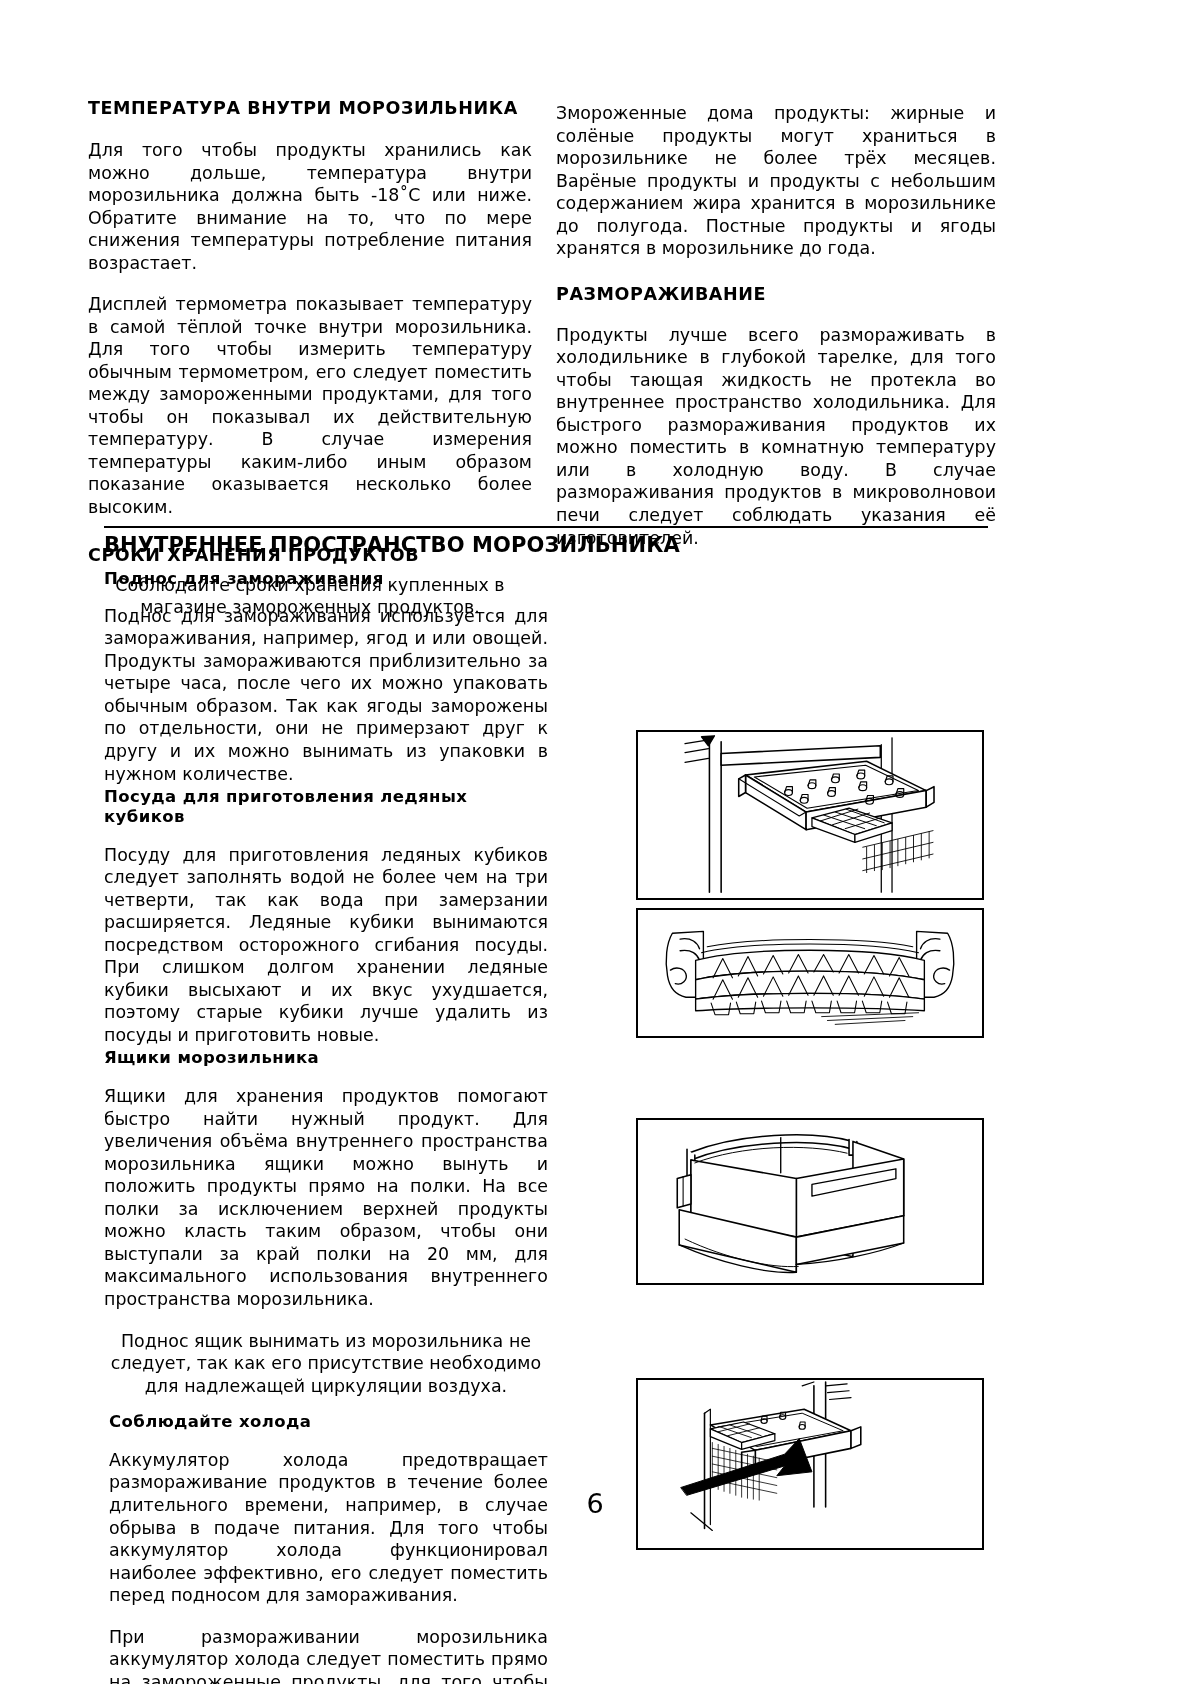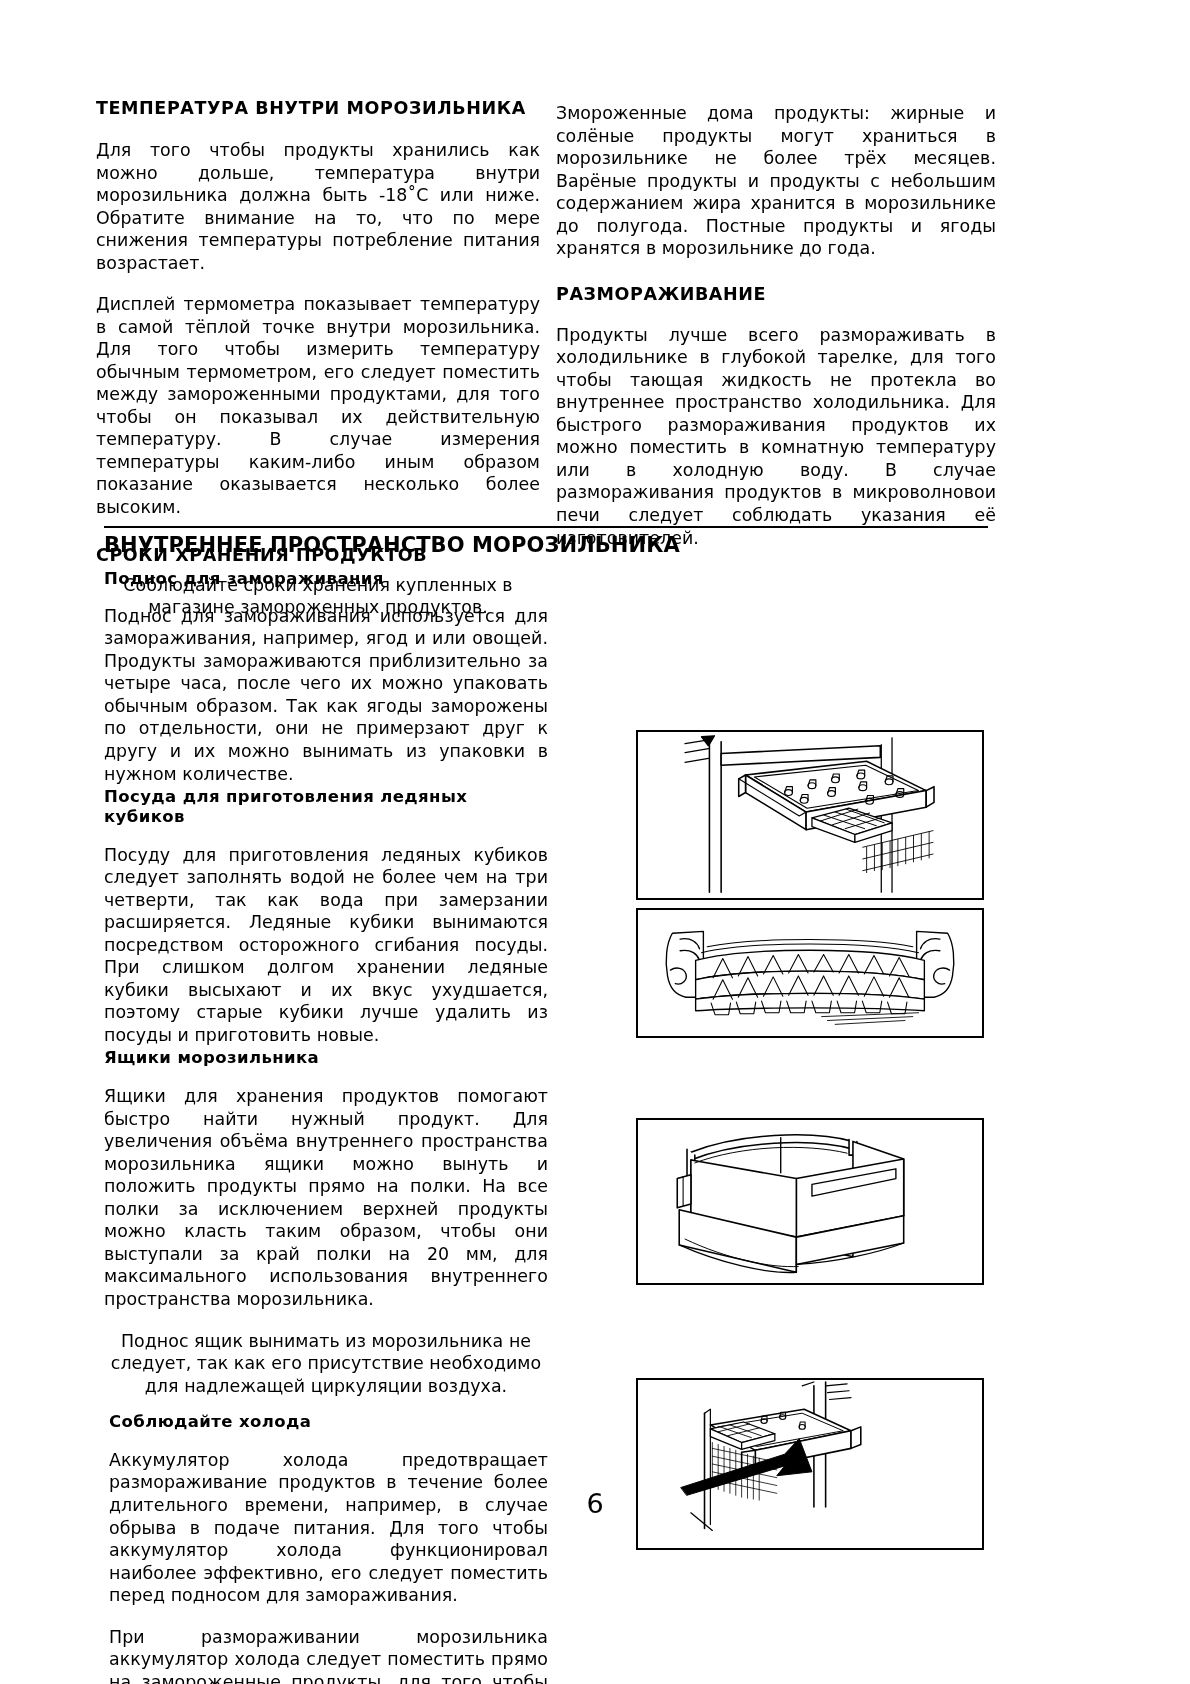--- a/index.html
+++ b/index.html
@@ -17,21 +17,21 @@
   }
 
   .page {
     position: absolute;
     inset: 0;
   }
 
   
   .col-left {
     position: absolute;
-    left: 96px;
+    left: 88px;
     top: 98px;
     width: 444px;
   }
   .col-right {
     position: absolute;
     left: 556px;
     top: 98px;
     width: 440px;
   }
 

